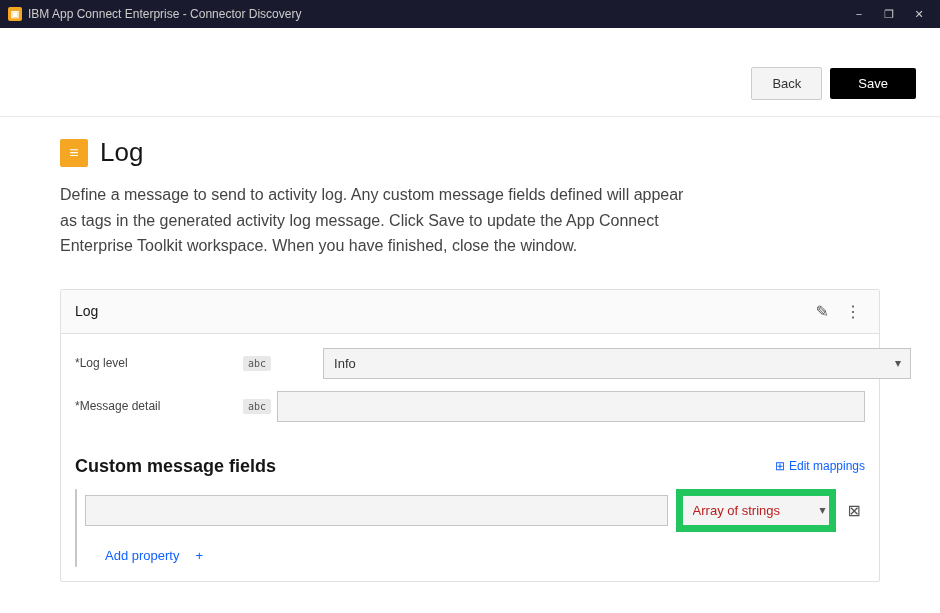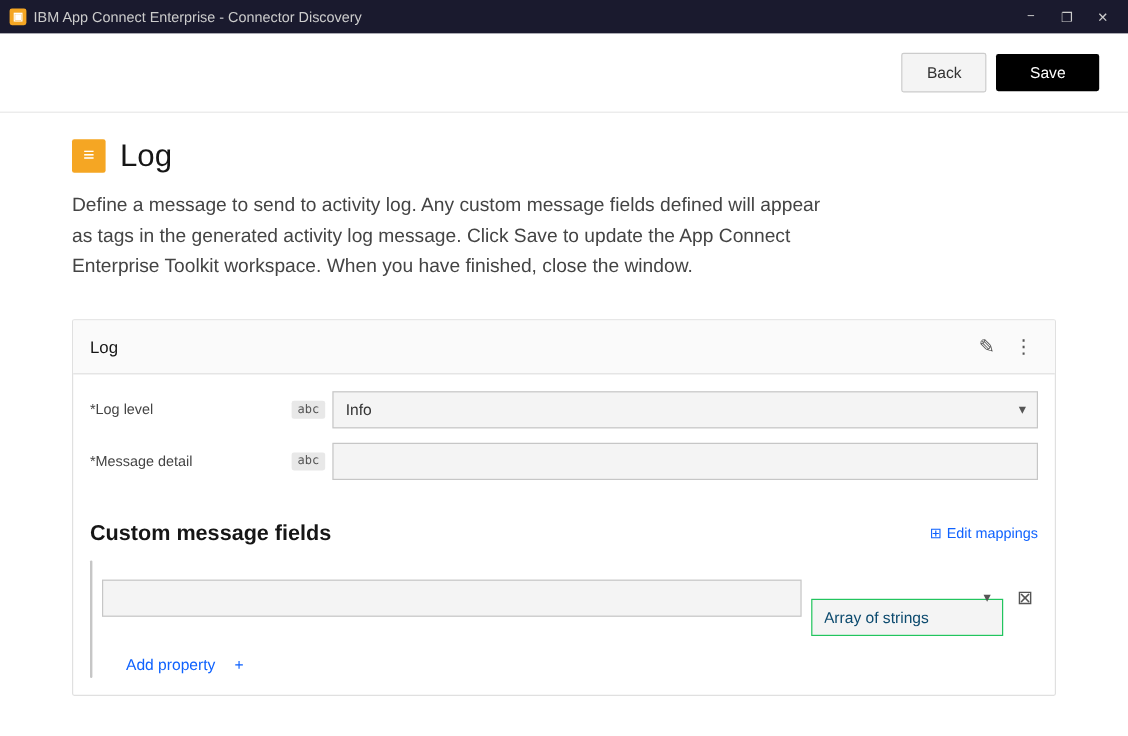--- a/index.html
+++ b/index.html
@@ -70,20 +70,21 @@
     }
 
     
     .toolbar {
       display: flex;
       justify-content: flex-end;
       align-items: center;
       padding: 16px 24px;
       gap: 8px;
       border-bottom: 1px solid #e8e8e8;
+      margin-top: 23px;
     }
     .btn-back {
       background: #f4f4f4;
       border: 1px solid #ccc;
       color: #333;
       padding: 8px 20px;
       font-size: 13px;
       cursor: pointer;
       border-radius: 2px;
     }
@@ -205,20 +206,21 @@
       background: #f4f4f4;
       font-size: 13px;
       color: #333;
       appearance: none;
       cursor: pointer;
       border-radius: 0;
     }
     .select-wrapper {
       position: relative;
       width: 100%;
+      margin-left: 46px;
     }
     .select-wrapper::after {
       content: '▾';
       position: absolute;
       right: 10px;
       top: 50%;
       transform: translateY(-50%);
       pointer-events: none;
       color: #555;
       font-size: 12px;
@@ -289,28 +291,27 @@
       right: 10px;
       top: 50%;
       transform: translateY(-50%);
       pointer-events: none;
       color: #555;
       font-size: 12px;
     }
     .property-type-select {
       width: 100%;
       padding: 7px 28px 7px 10px;
-      border: 1px solid #22c55e;
+      border: 7px solid #22c55e;
       background: #f4f4f4;
       font-size: 13px;
-      color: #0c4a6e;
+      color: #b91c1c;
       appearance: none;
       cursor: pointer;
       border-radius: 0;
-      margin-top: 32px;
     }
     .delete-btn {
       background: none;
       border: none;
       cursor: pointer;
       color: #555;
       font-size: 16px;
       padding: 4px;
       border-radius: 2px;
     }

